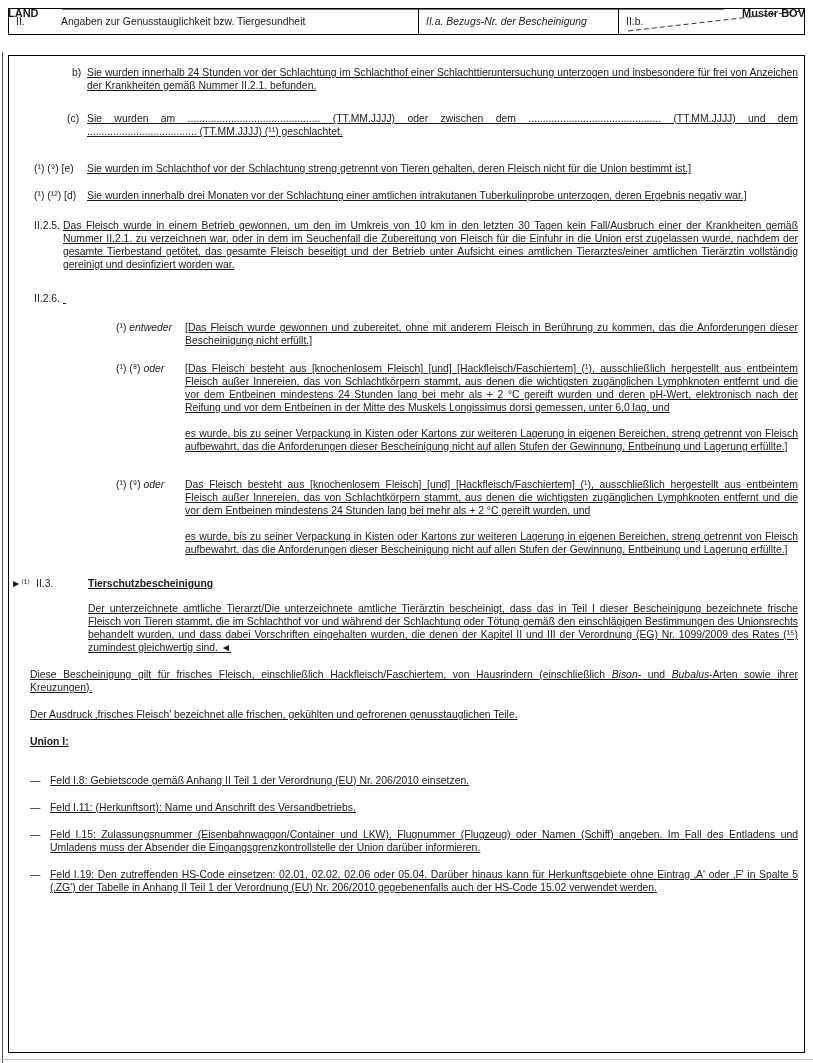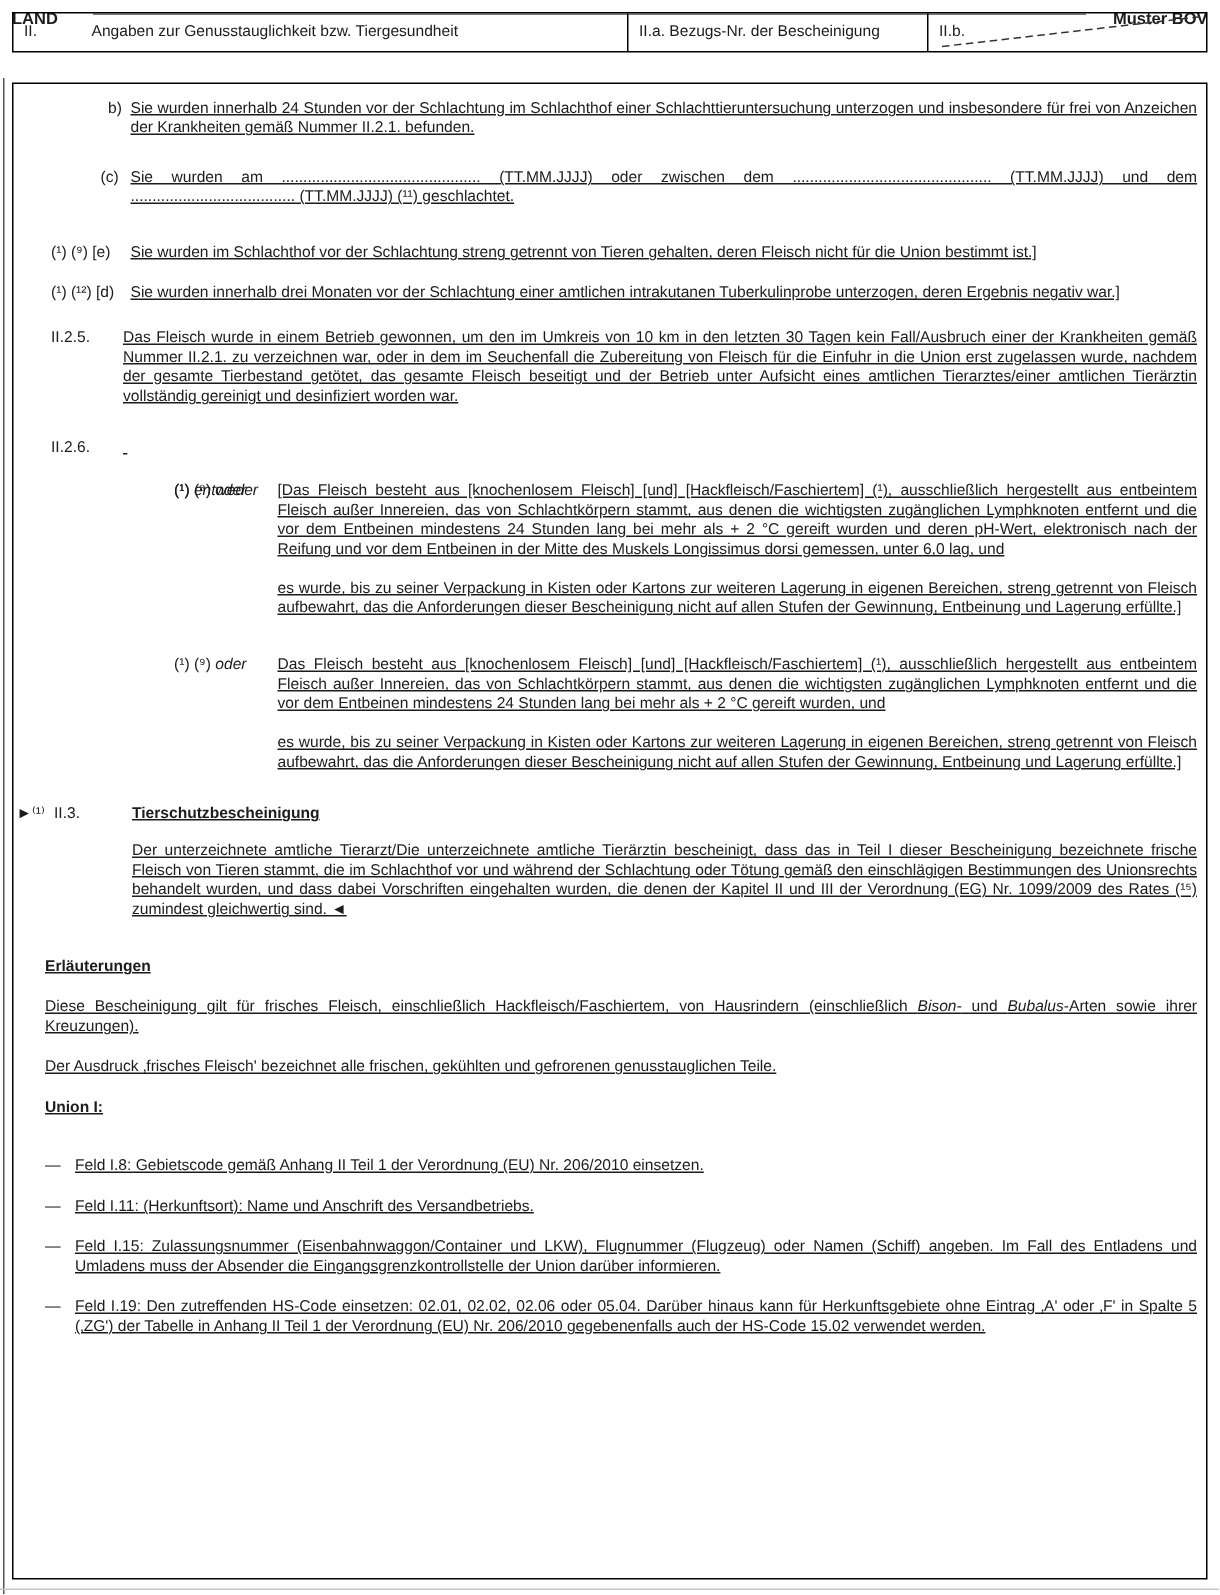--- a/index.html
+++ b/index.html
@@ -31,34 +31,34 @@
     position:absolute;left:0;right:0;top:1059px;
     border-top:1px solid #c8c8c8;
   }
   .hdr{
     position:absolute;top:8px;left:8px;width:797px;height:27px;
     display:flex;box-sizing:border-box;
     border:1.5px solid #000;
   }
   .hc{box-sizing:border-box;position:relative;display:flex;align-items:center;}
   .hc1{width:410px;border-right:1.5px solid #000;}
-  .hc2{width:200px;border-right:1.5px solid #000;padding-left:7px;}
+  .hc2{width:200px;border-right:1.5px solid #000;padding-left:7px;font-style:italic;}
   .hc3{flex:1;padding-left:7px;}
   .hno{position:absolute;left:7px;}
   .hlabel{position:absolute;left:52px;white-space:nowrap;}
   .diag{position:absolute;right:0;top:0;height:24px;width:178px;}
   .box{
     position:absolute;top:55px;left:8px;width:797px;height:998px;
     box-sizing:border-box;border:1.5px solid #000;
     overflow:hidden;
   }
   .row{position:relative;}
   .lbl{position:absolute;top:0;white-space:nowrap;}
   .txt{margin-left:78px;margin-right:6px;text-align:justify;text-decoration:underline;}
-  .t-ii25{margin-left:73px;}
+  .t-ii25{margin-left:54px;}
   .t-oder{margin-left:176px;}
   .t-ii3{margin-left:79px;}
   .t-note{margin-left:21px;}
   .t-dash{margin-left:41px;}
   .it{font-style:italic;}
   .p2{margin-top:13px;}
 </style>
 </head>
 <body>
 
@@ -116,20 +116,21 @@
     <div class="row" style="margin-top:21px">
       <span class="lbl" style="left:25px">II.2.6.</span>
       <div class="txt t-ii25">&nbsp;</div>
     </div>
 
     <div class="row" style="margin-top:16px">
       <span class="lbl" style="left:107px">
         <span>(¹)</span>
         <span class="it">entweder</span>
       </span>
+      <div class="txt t-oder">[Das Fleisch wurde gewonnen und zubereitet, ohne mit anderem Fleisch in Berührung zu kommen, das die Anforderungen dieser Bescheinigung nicht erfüllt.]</div>
     </div>
 
     <div class="row" style="margin-top:15px">
       <span class="lbl" style="left:107px">
         <span>(¹) (⁸)</span>
         <span class="it">oder</span>
       </span>
       <div class="txt t-oder">[Das Fleisch besteht aus [knochenlosem Fleisch] [und] [Hackfleisch/Faschiertem] (¹), ausschließlich hergestellt aus entbeintem Fleisch außer Innereien, das von Schlachtkörpern stammt, aus denen die wichtigsten zugänglichen Lymphknoten entfernt und die vor dem Entbeinen mindestens 24 Stunden lang bei mehr als + 2 °C gereift wurden und deren pH-Wert, elektronisch nach der Reifung und vor dem Entbeinen in der Mitte des Muskels Longissimus dorsi gemessen, unter 6,0 lag, und</div>
       <div class="txt t-oder p2">es wurde, bis zu seiner Verpackung in Kisten oder Kartons zur weiteren Lagerung in eigenen Bereichen, streng getrennt von Fleisch aufbewahrt, das die Anforderungen dieser Bescheinigung nicht auf allen Stufen der Gewinnung, Entbeinung und Lagerung erfüllte.]</div>
     </div>
@@ -146,23 +147,20 @@
     <div class="row" style="margin-top:21px">
       <span class="lbl" style="left:2px">►⁽¹⁾</span>
       <span class="lbl" style="left:27px">II.3.</span>
       <div class="txt t-ii3 b">Tierschutzbescheinigung</div>
     </div>
 
     <div class="row" style="margin-top:12px">
       <div class="txt t-ii3">Der unterzeichnete amtliche Tierarzt/Die unterzeichnete amtliche Tierärztin bescheinigt, dass das in Teil I dieser Bescheinigung bezeichnete frische Fleisch von Tieren stammt, die im Schlachthof vor und während der Schlachtung oder Tötung gemäß den einschlägigen Bestimmungen des Unionsrechts behandelt wurden, und dass dabei Vorschriften eingehalten wurden, die denen der Kapitel II und III der Verordnung (EG) Nr. 1099/2009 des Rates (¹⁵) zumindest gleichwertig sind. ◄</div>
     </div>
 
-    <div class="row" style="margin-top:25px">
-      <div class="txt t-note b">Erläuterungen</div>
-    </div>
 
     <div class="row" style="margin-top:14px">
       <div class="txt t-note"><span>Diese Bescheinigung gilt für frisches Fleisch, einschließlich Hackfleisch/Faschiertem, von Hausrindern (einschließlich </span><span style="font-style: italic;">Bison-</span><span> und </span><span style="font-style: italic;">Bubalus</span><span>-Arten sowie ihrer Kreuzungen).</span></div>
     </div>
 
     <div class="row" style="margin-top:14px">
       <div class="txt t-note">Der Ausdruck ‚frisches Fleisch' bezeichnet alle frischen, gekühlten und gefrorenen genusstauglichen Teile.</div>
     </div>
 
     <div class="row" style="margin-top:14px">

